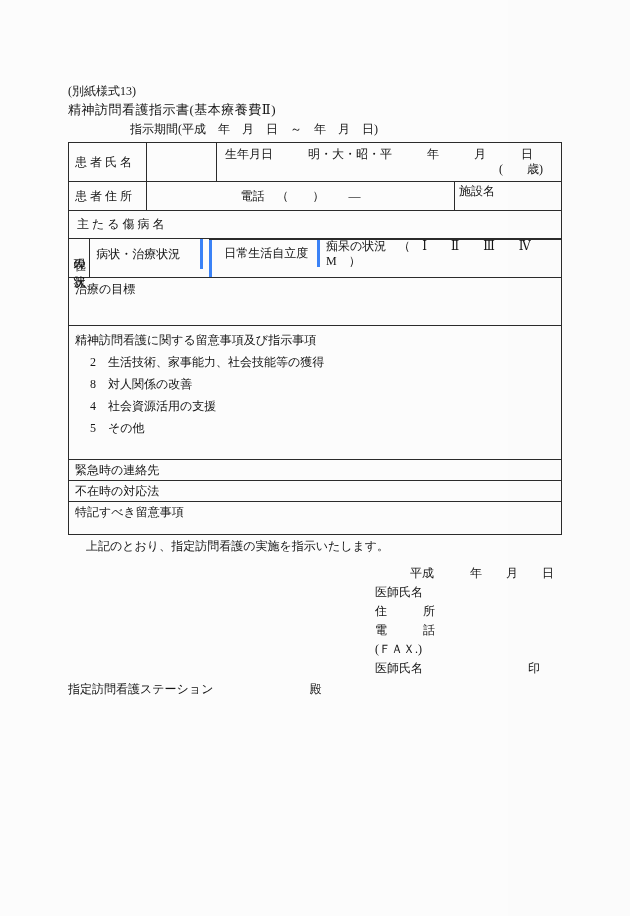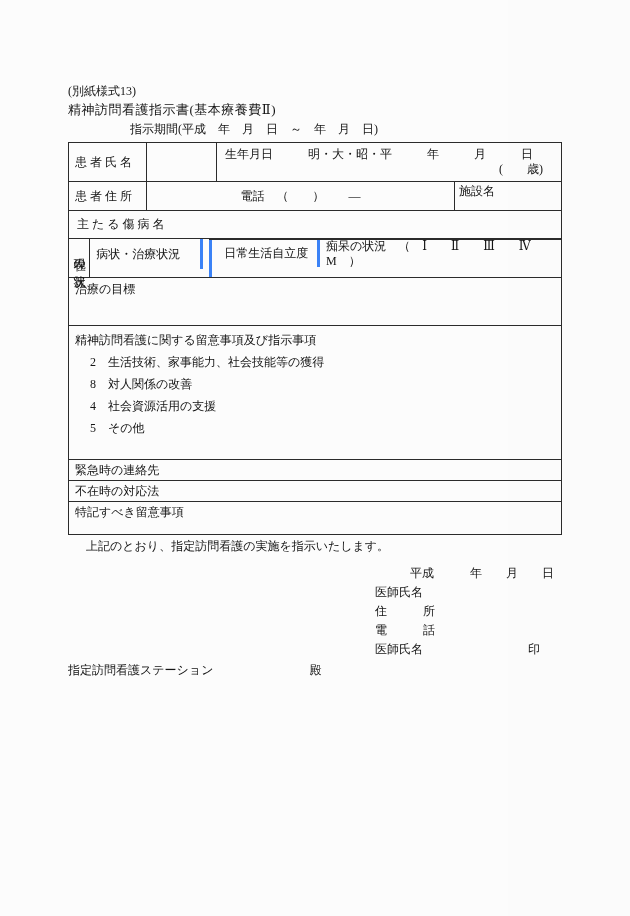--- a/index.html
+++ b/index.html
@@ -161,20 +161,21 @@
 
   </div>
 
   <div class="statement">上記のとおり、指定訪問看護の実施を指示いたします。</div>
 
   <div class="sign-block">
     <div class="sign-line date-line">平成　　　年　　月　　日</div>
     <div class="sign-line">医師氏名</div>
     <div class="sign-line">住　　　所</div>
     <div class="sign-line">電　　　話</div>
+    <div class="sign-line">(ＦＡＸ.)</div>
     <div class="sign-line doctor-line">
       <span>医師氏名</span>
       <span>印</span>
     </div>
   </div>
 
   <div class="station-line">
     <span>指定訪問看護ステーション</span>
     <span class="dono">殿</span>
   </div>

